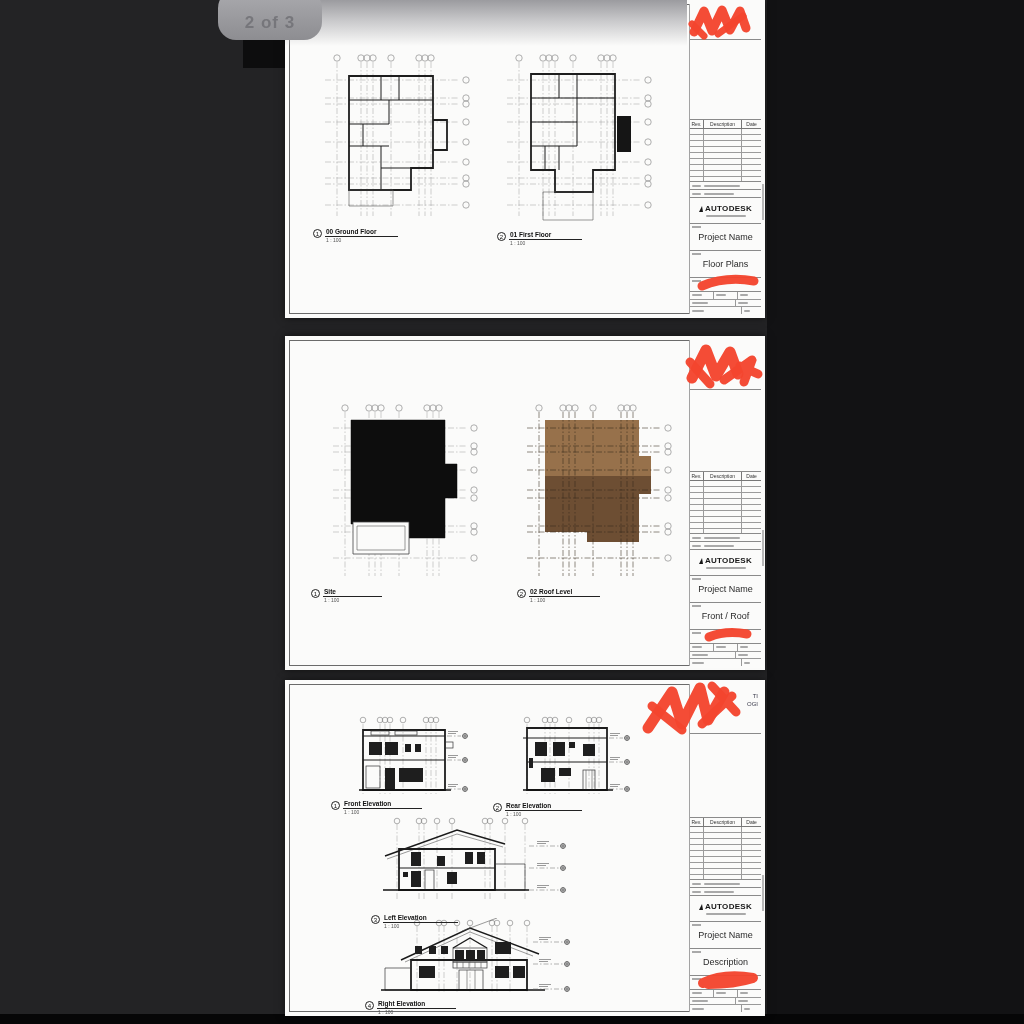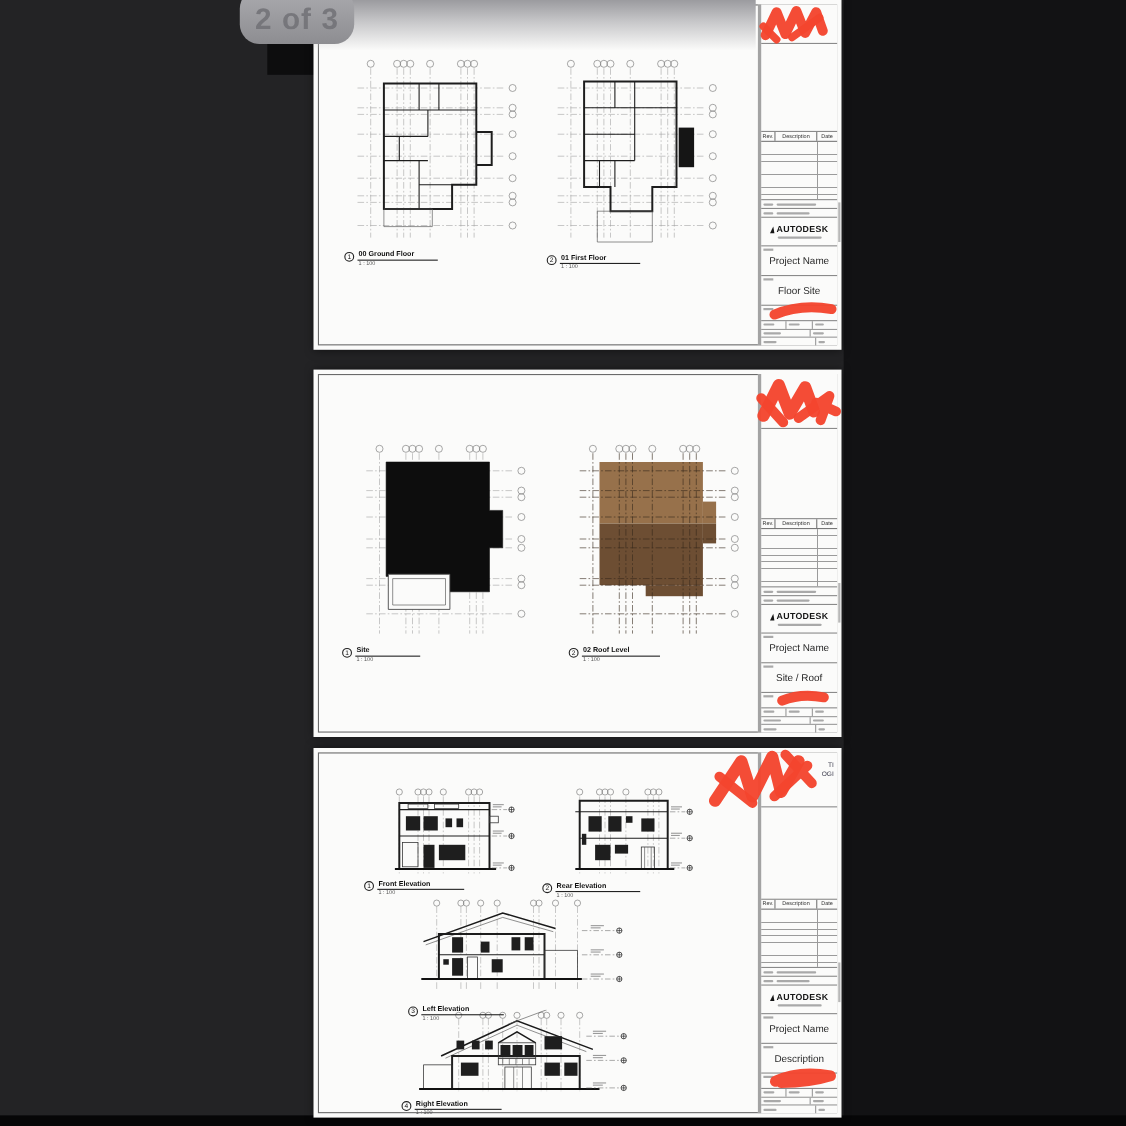--- a/index.html
+++ b/index.html
@@ -8,34 +8,34 @@
   
   .strip-right{position:absolute;left:767px;top:0;width:257px;height:1024px;background:#121214;}
   .strip-bottom{position:absolute;left:0;top:1014px;width:1024px;height:10px;background:#060607;}
   .notch{position:absolute;left:243px;top:38px;width:44px;height:30px;background:#0d0d0e;}
   .notch-line{position:absolute;left:287px;top:38px;width:2px;height:26px;background:#d9d9da;}
 
   
   .badge{position:absolute;left:218px;top:-10px;width:104px;height:50px;border-radius:18px;
          background:linear-gradient(#ababaf,#8d8d91);display:flex;align-items:flex-end;justify-content:center;
          padding-bottom:7px;box-sizing:border-box;z-index:50;}
-  .badge span{font-size:27px;letter-spacing:1px;color:#717176;font-weight:bold;opacity:.85;}
+  .badge span{font-size:17px;letter-spacing:1px;color:#717176;font-weight:bold;opacity:.85;}
 
   
   .sheet{position:absolute;left:285px;width:480px;background:#fbfbfa;box-shadow:0 0 8px rgba(0,0,0,.55);}
   #sheet1{top:0;height:318px;}
   #sheet2{top:336px;height:334px;}
   #sheet3{top:680px;height:336px;}
   .inner-frame{position:absolute;inset:4px;border:1px solid #6a6a6a;pointer-events:none;}
   .sheet1-shade{position:absolute;left:0;top:0;right:78px;height:46px;
       background:linear-gradient(#9b9b9f,#c9c9cb 45%,rgba(251,251,250,0));z-index:3;}
   .stamp{position:absolute;right:1px;top:58%;width:2px;height:36px;background:#b7b7b7;}
 
   
-  .tblock{position:absolute;right:4px;top:4px;bottom:4px;width:72px;border-left:3px solid #a3a3a3;
+  .tblock{position:absolute;right:4px;top:4px;bottom:4px;width:72px;border-left:1px solid #a3a3a3;
           display:flex;flex-direction:column;box-sizing:border-box;background:#fbfbfa;}
   .tb{border-bottom:1px solid #8a8a8a;position:relative;box-sizing:border-box;}
   .tb-logo{overflow:visible;}
   .tb-empty{flex:1;}
   .tb-rev{height:62px;display:flex;flex-direction:column;}
   .tb-rev-head{height:8px;display:flex;border-bottom:.5px solid #777;}
   .rc{font-size:5px;line-height:8px;color:#333;text-align:center;border-right:.5px solid #777;overflow:hidden;}
   .rc1{width:13px;}.rc2{width:38px;}.rc3{width:19px;border-right:none;}
   .tb-rev-body{flex:1;background:
       linear-gradient(to right,transparent 0 13px,#9b9b9b 13px 13.6px,transparent 13.6px 51px,#9b9b9b 51px 51.6px,transparent 51.6px),
@@ -205,21 +205,21 @@
         <span class="brandtxt">AUTODESK</span>
           </span>
         <i class="mbar tagline"></i>
       </div>
       <div class="tb tb-box">
         <i class="tb-lbl"></i>
         <div class="tb-text">Project Name</div>
       </div>
       <div class="tb tb-box">
         <i class="tb-lbl"></i>
-        <div class="tb-text">Floor Site</div>
+        <div class="tb-text">Floor Plans</div>
       </div>
       <div class="tb tb-author">
         <i class="tb-lbl"></i>
         <svg class="scrib-svg" style="left:6px;top:-6px;" width="64" height="20" viewBox="0 0 64 20">
           <path class="scrib" stroke-width="9" d="M6,14 Q30,4 58,9"></path>
         </svg>
       </div>
       <div class="tb-fields">
         <div class="fr">
             <span class="fc">
@@ -356,21 +356,21 @@
         <span class="brandtxt">AUTODESK</span>
           </span>
         <i class="mbar tagline"></i>
       </div>
       <div class="tb tb-box">
         <i class="tb-lbl"></i>
         <div class="tb-text">Project Name</div>
       </div>
       <div class="tb tb-box">
         <i class="tb-lbl"></i>
-        <div class="tb-text">Site / Roof</div>
+        <div class="tb-text">Front / Roof</div>
       </div>
       <div class="tb tb-author">
         <i class="tb-lbl"></i>
         <svg class="scrib-svg" style="left:12px;top:-4px;" width="52" height="18" viewBox="0 0 52 18">
           <path class="scrib" stroke-width="9" d="M7,11 Q24,4 45,8"></path>
         </svg>
       </div>
       <div class="tb-fields">
         <div class="fr">
             <span class="fc">

